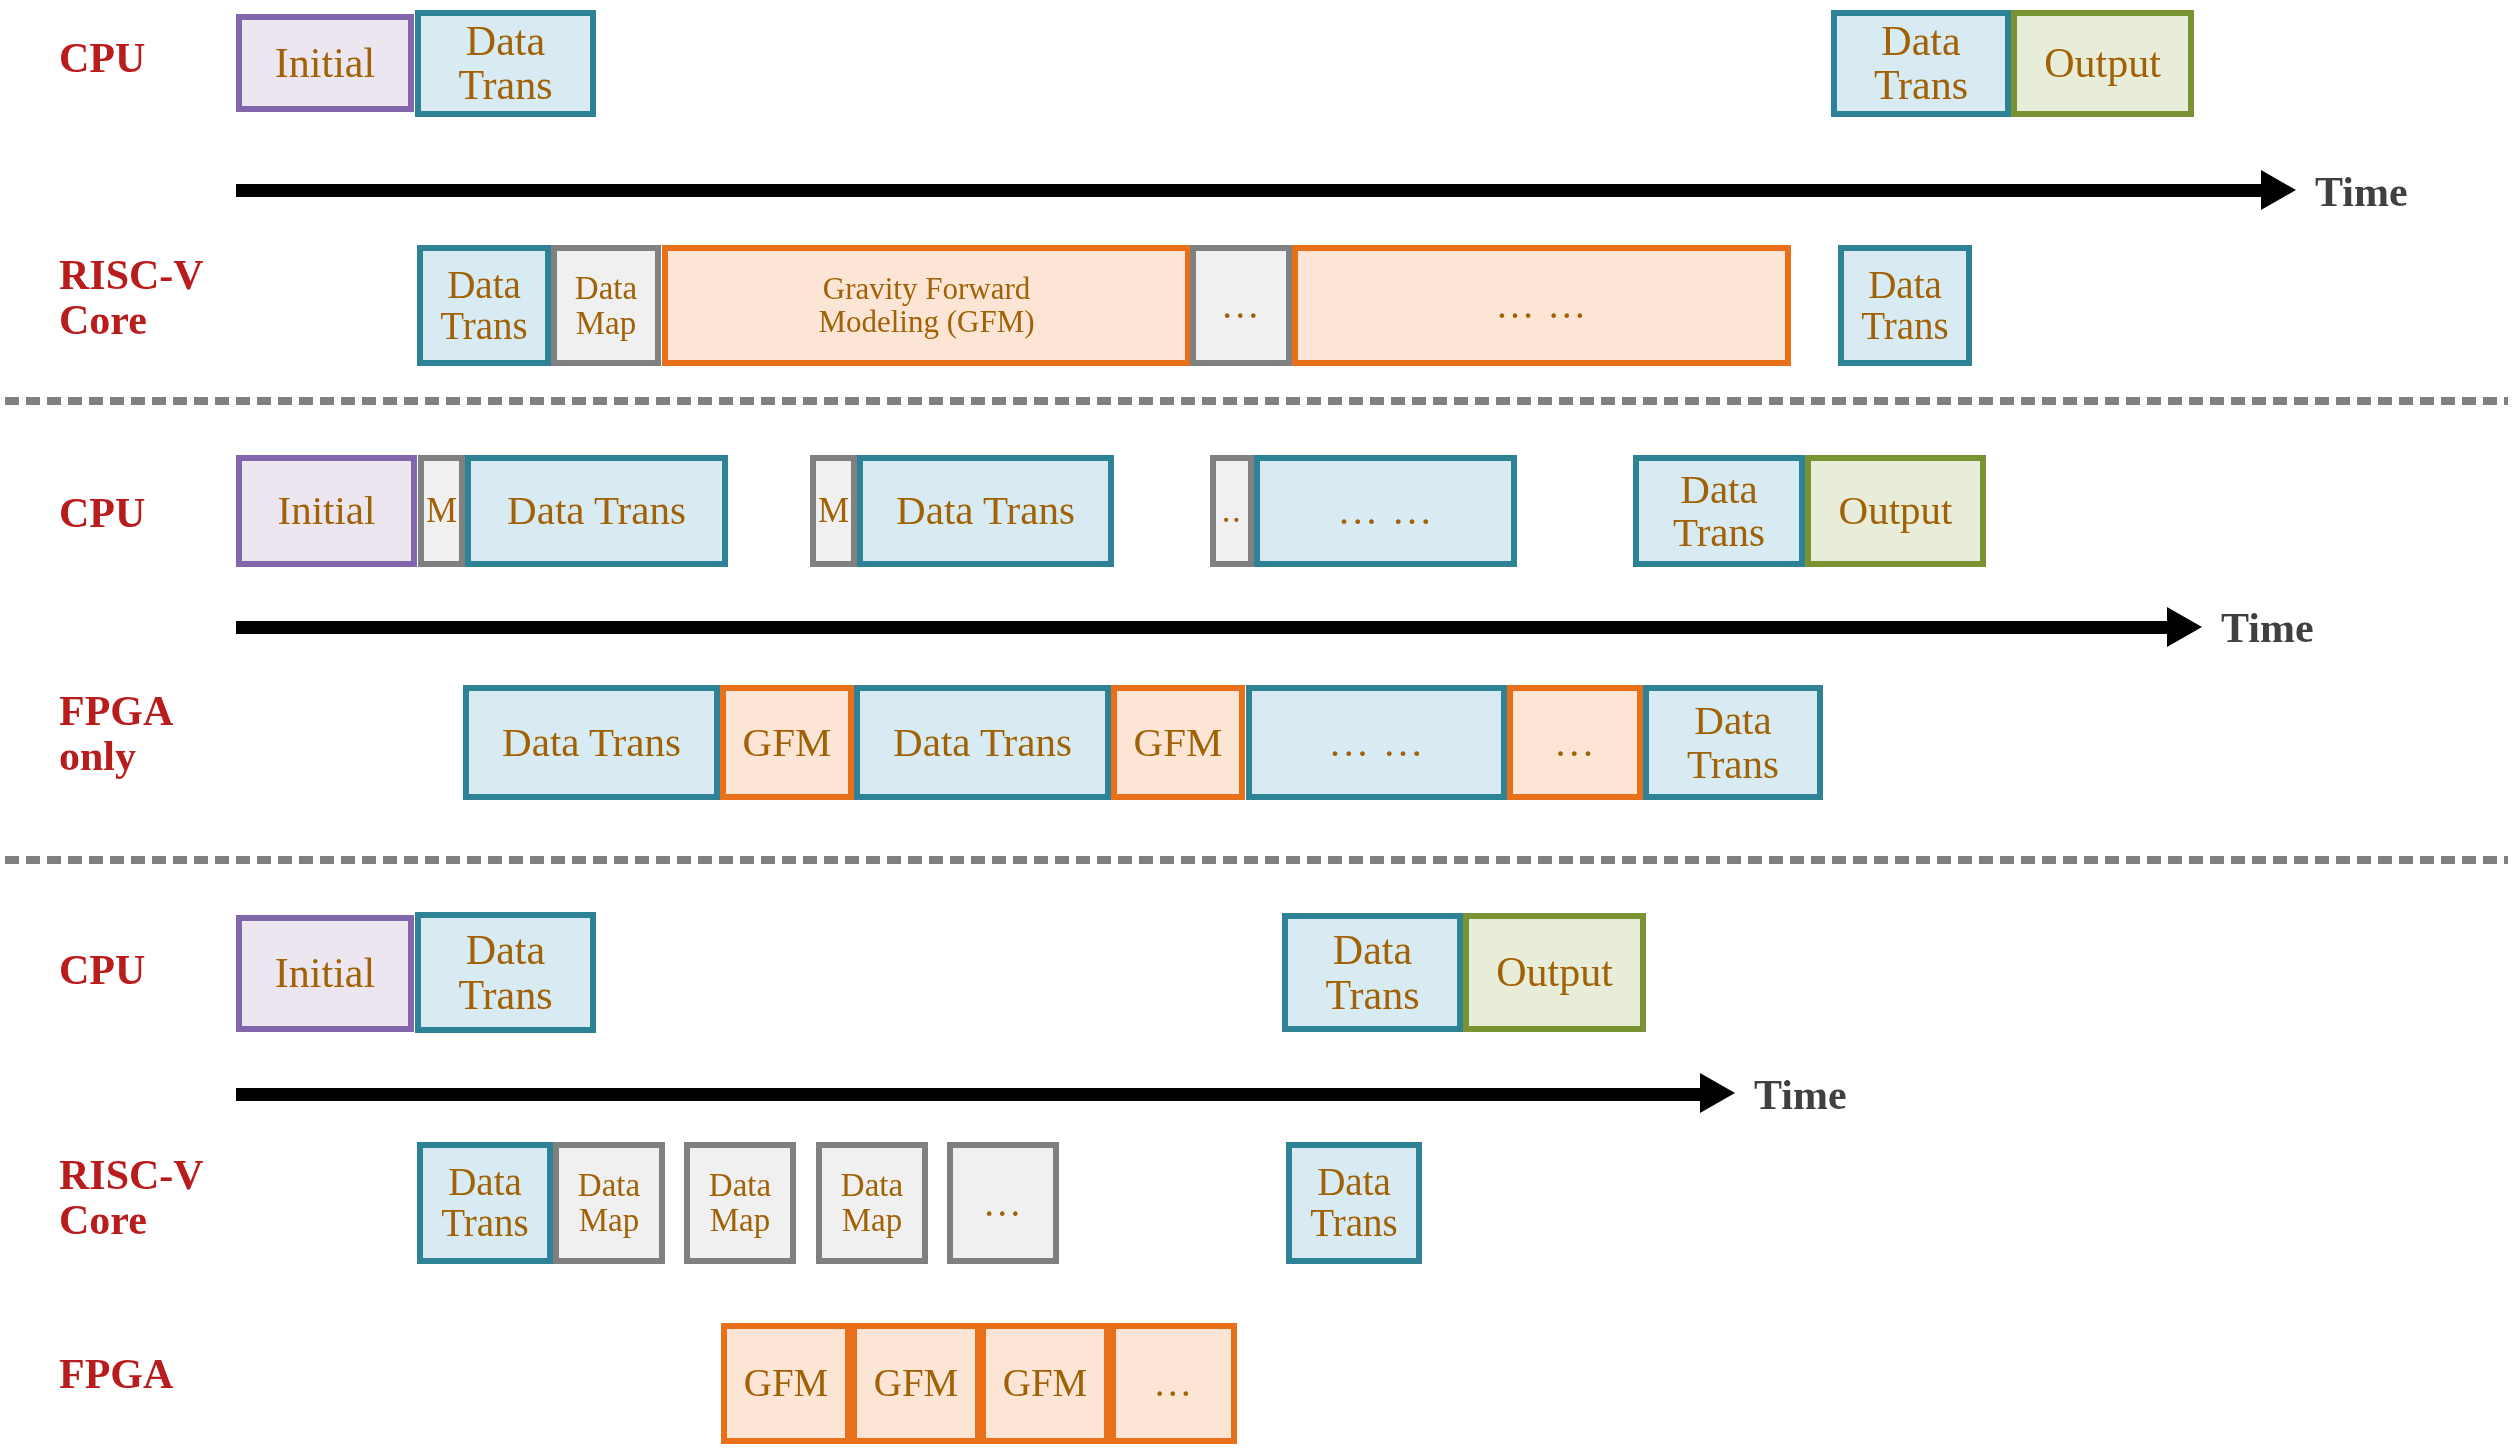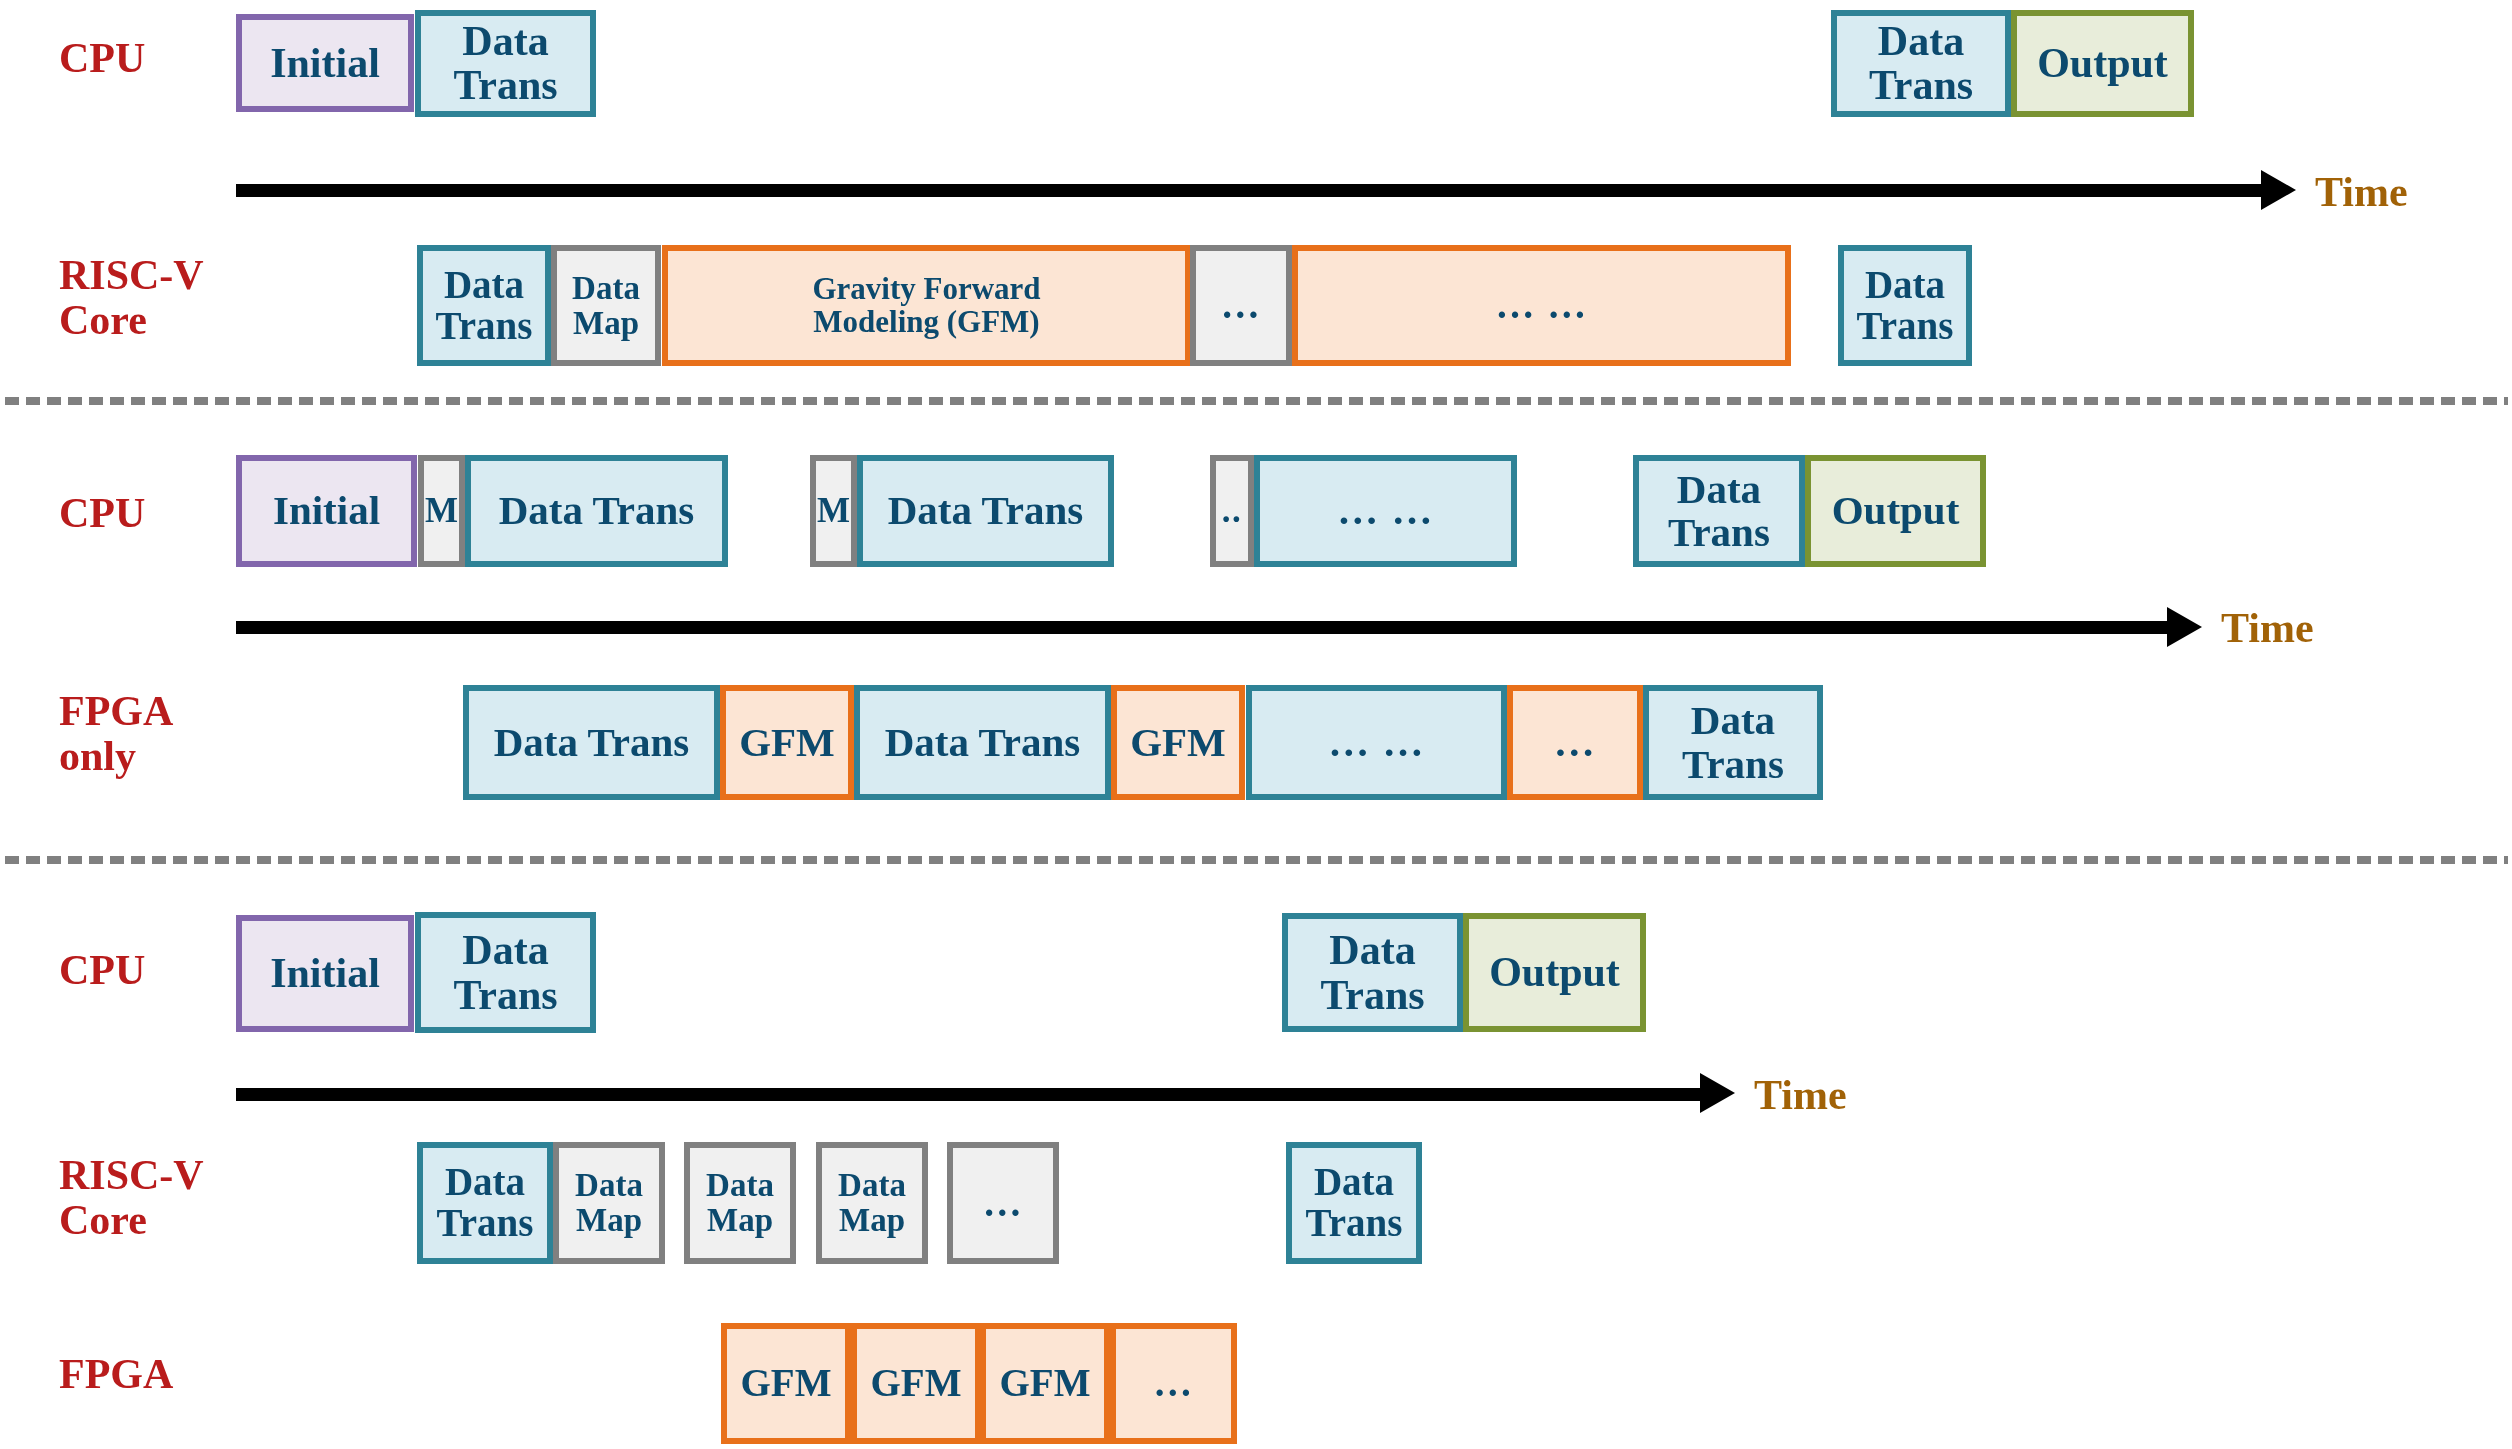--- a/index.html
+++ b/index.html
@@ -26,22 +26,22 @@
     white-space: pre-line;
     letter-spacing: 0px;
   }
   .blk {
     position: absolute;
     box-sizing: border-box;
     display: flex;
     align-items: center;
     justify-content: center;
     text-align: center;
-    font-weight: bold;
-    color: #0c4a6e;
+    font-weight: normal;
+    color: #a16207;
     line-height: 1.05;
     white-space: pre-line;
     border-style: solid;
     overflow: hidden;
   }
   .b-teal   { background:#D8EBF2; border-color:#2E8296; }
   .b-purple { background:#ECE6F1; border-color:#8266AC; }
   .b-olive  { background:#E8EDDA; border-color:#7A9332; }
   .b-gray   { background:#F0F0F0; border-color:#808080; }
   .b-orange { background:#FCE5D4; border-color:#E8701A; }
@@ -56,21 +56,21 @@
     width: 0;
     height: 0;
     border-top: 20.4px solid transparent;
     border-bottom: 20.4px solid transparent;
     border-left: 35px solid #000000;
   }
   .time-label {
     position: absolute;
     font-weight: bold;
     font-size: 42px;
-    color: #a16207;
+    color: #404040;
   }
   .divider {
     position: absolute;
     height: 8.3px;
     background-image: repeating-linear-gradient(
       to right,
       #808080 0px,
       #808080 14.4px,
       rgba(255,255,255,0) 14.4px,
       rgba(255,255,255,0) 21px

